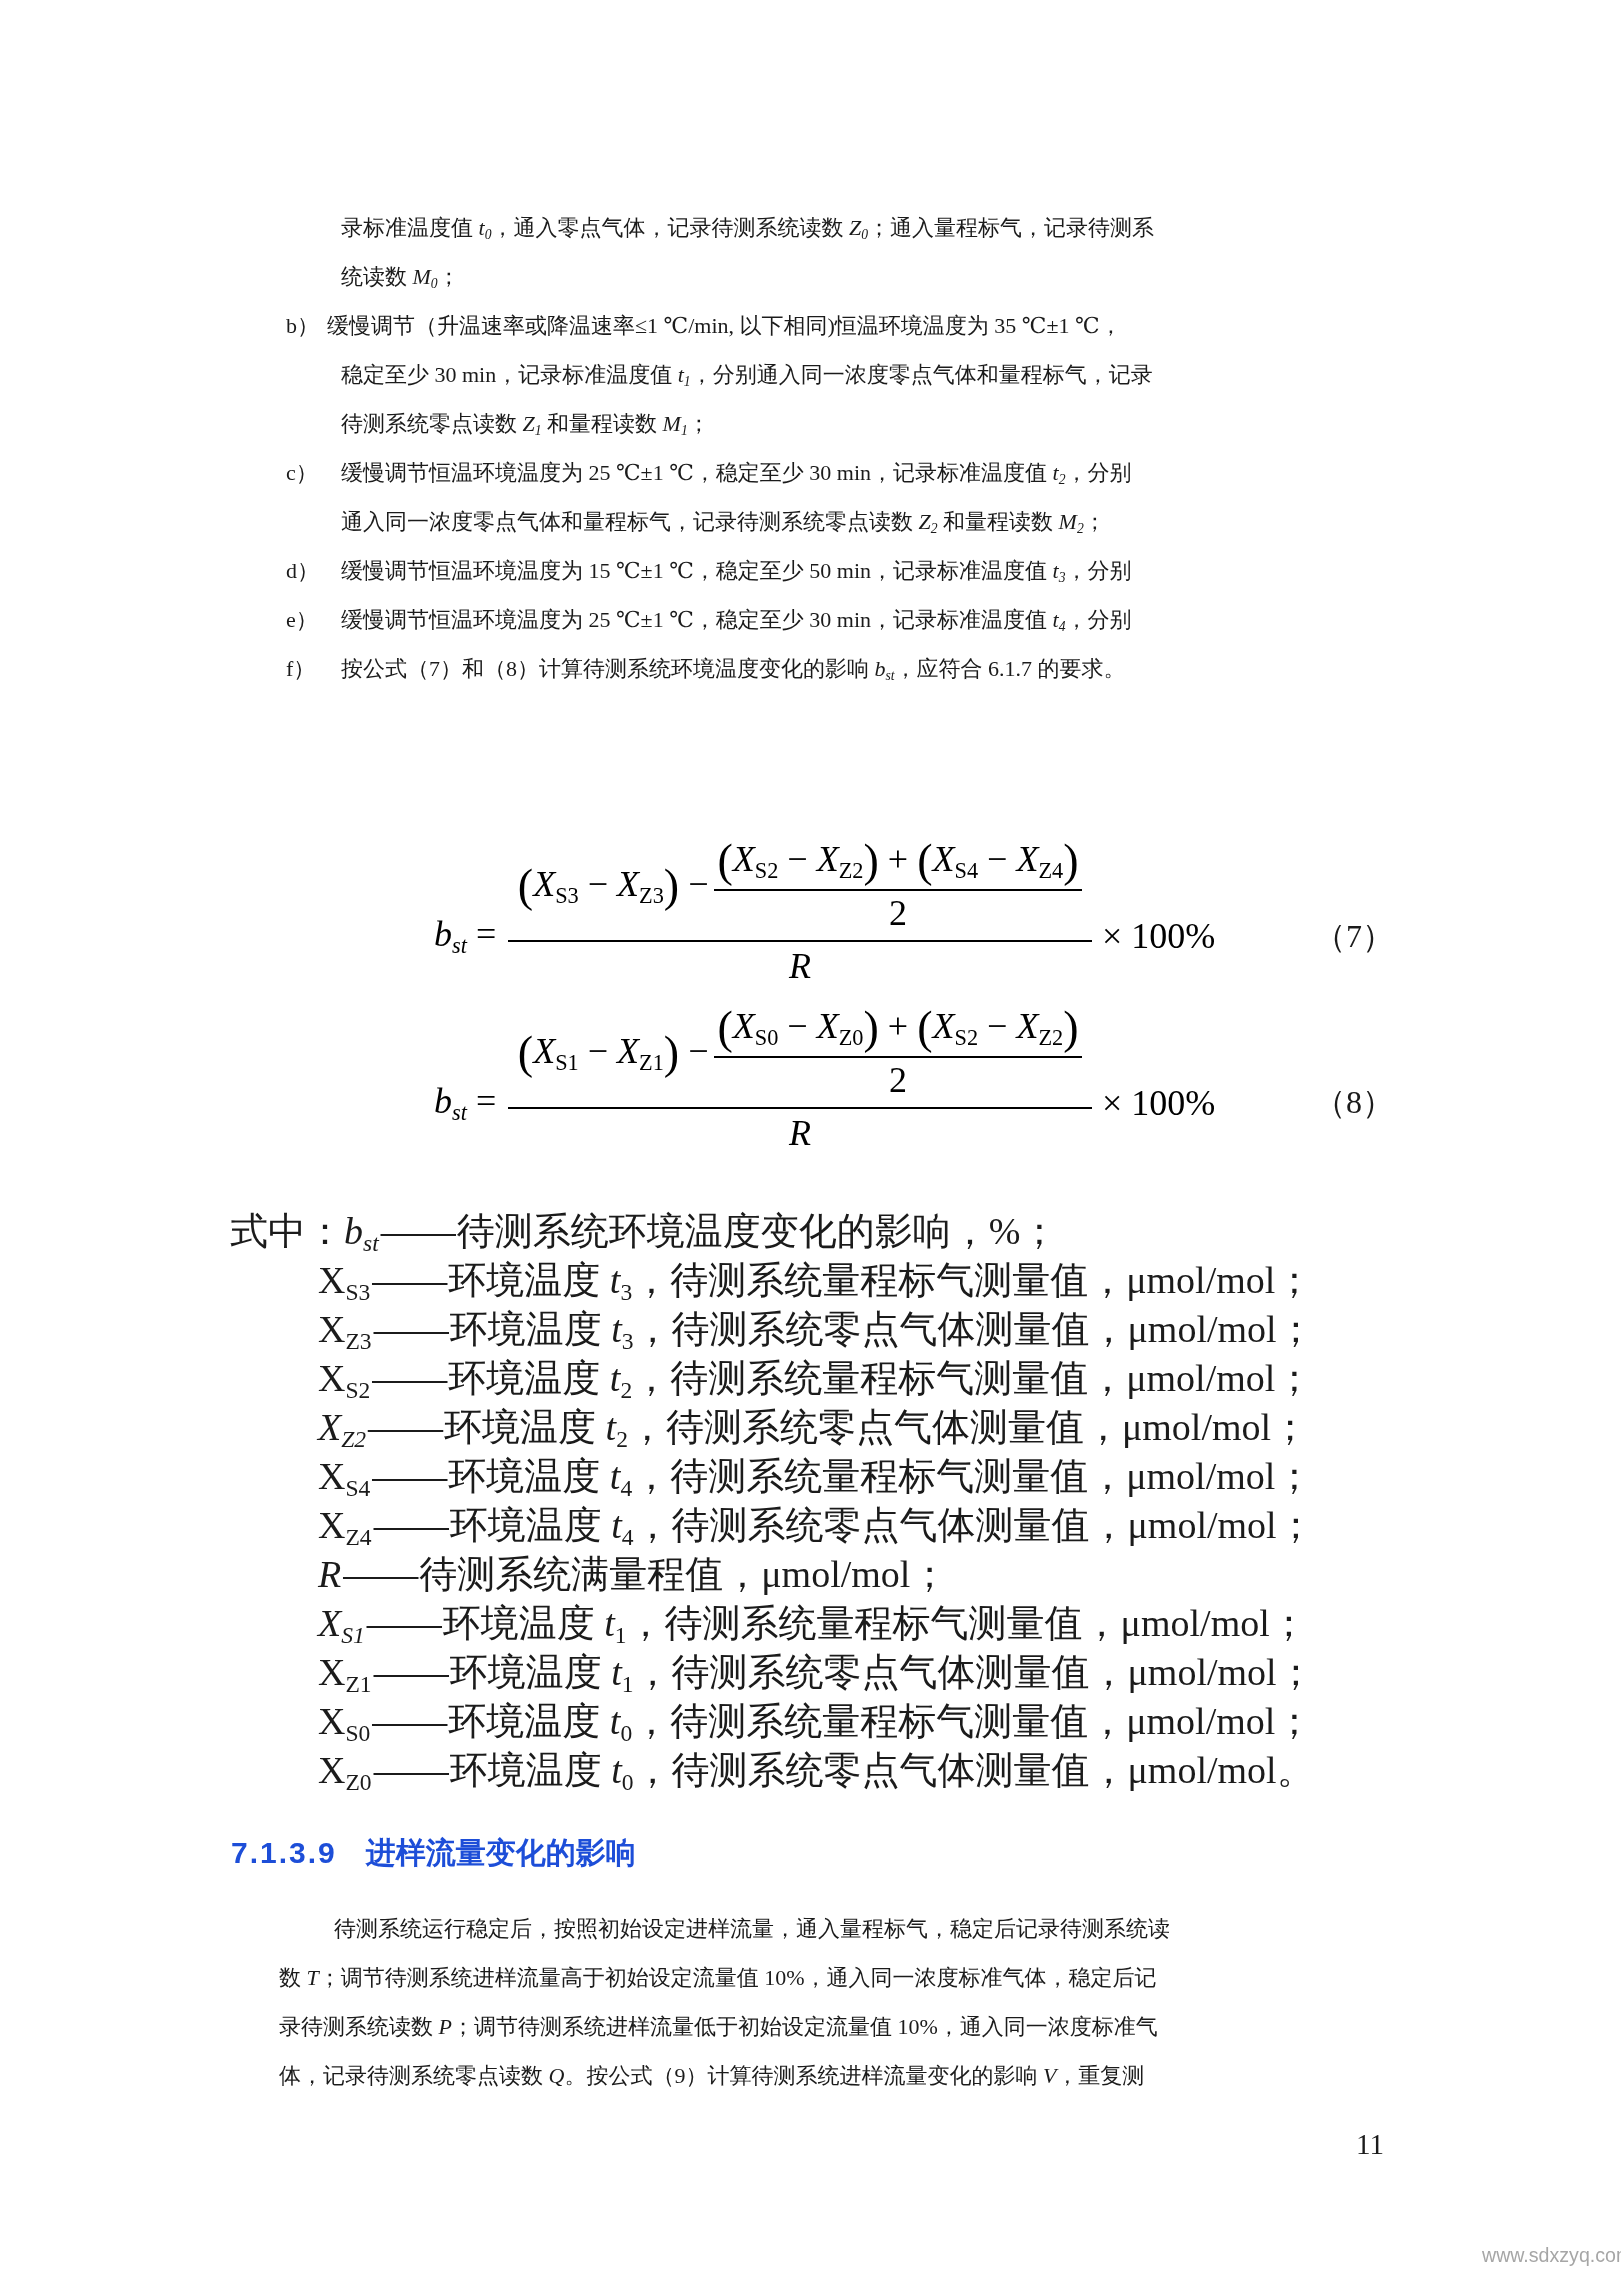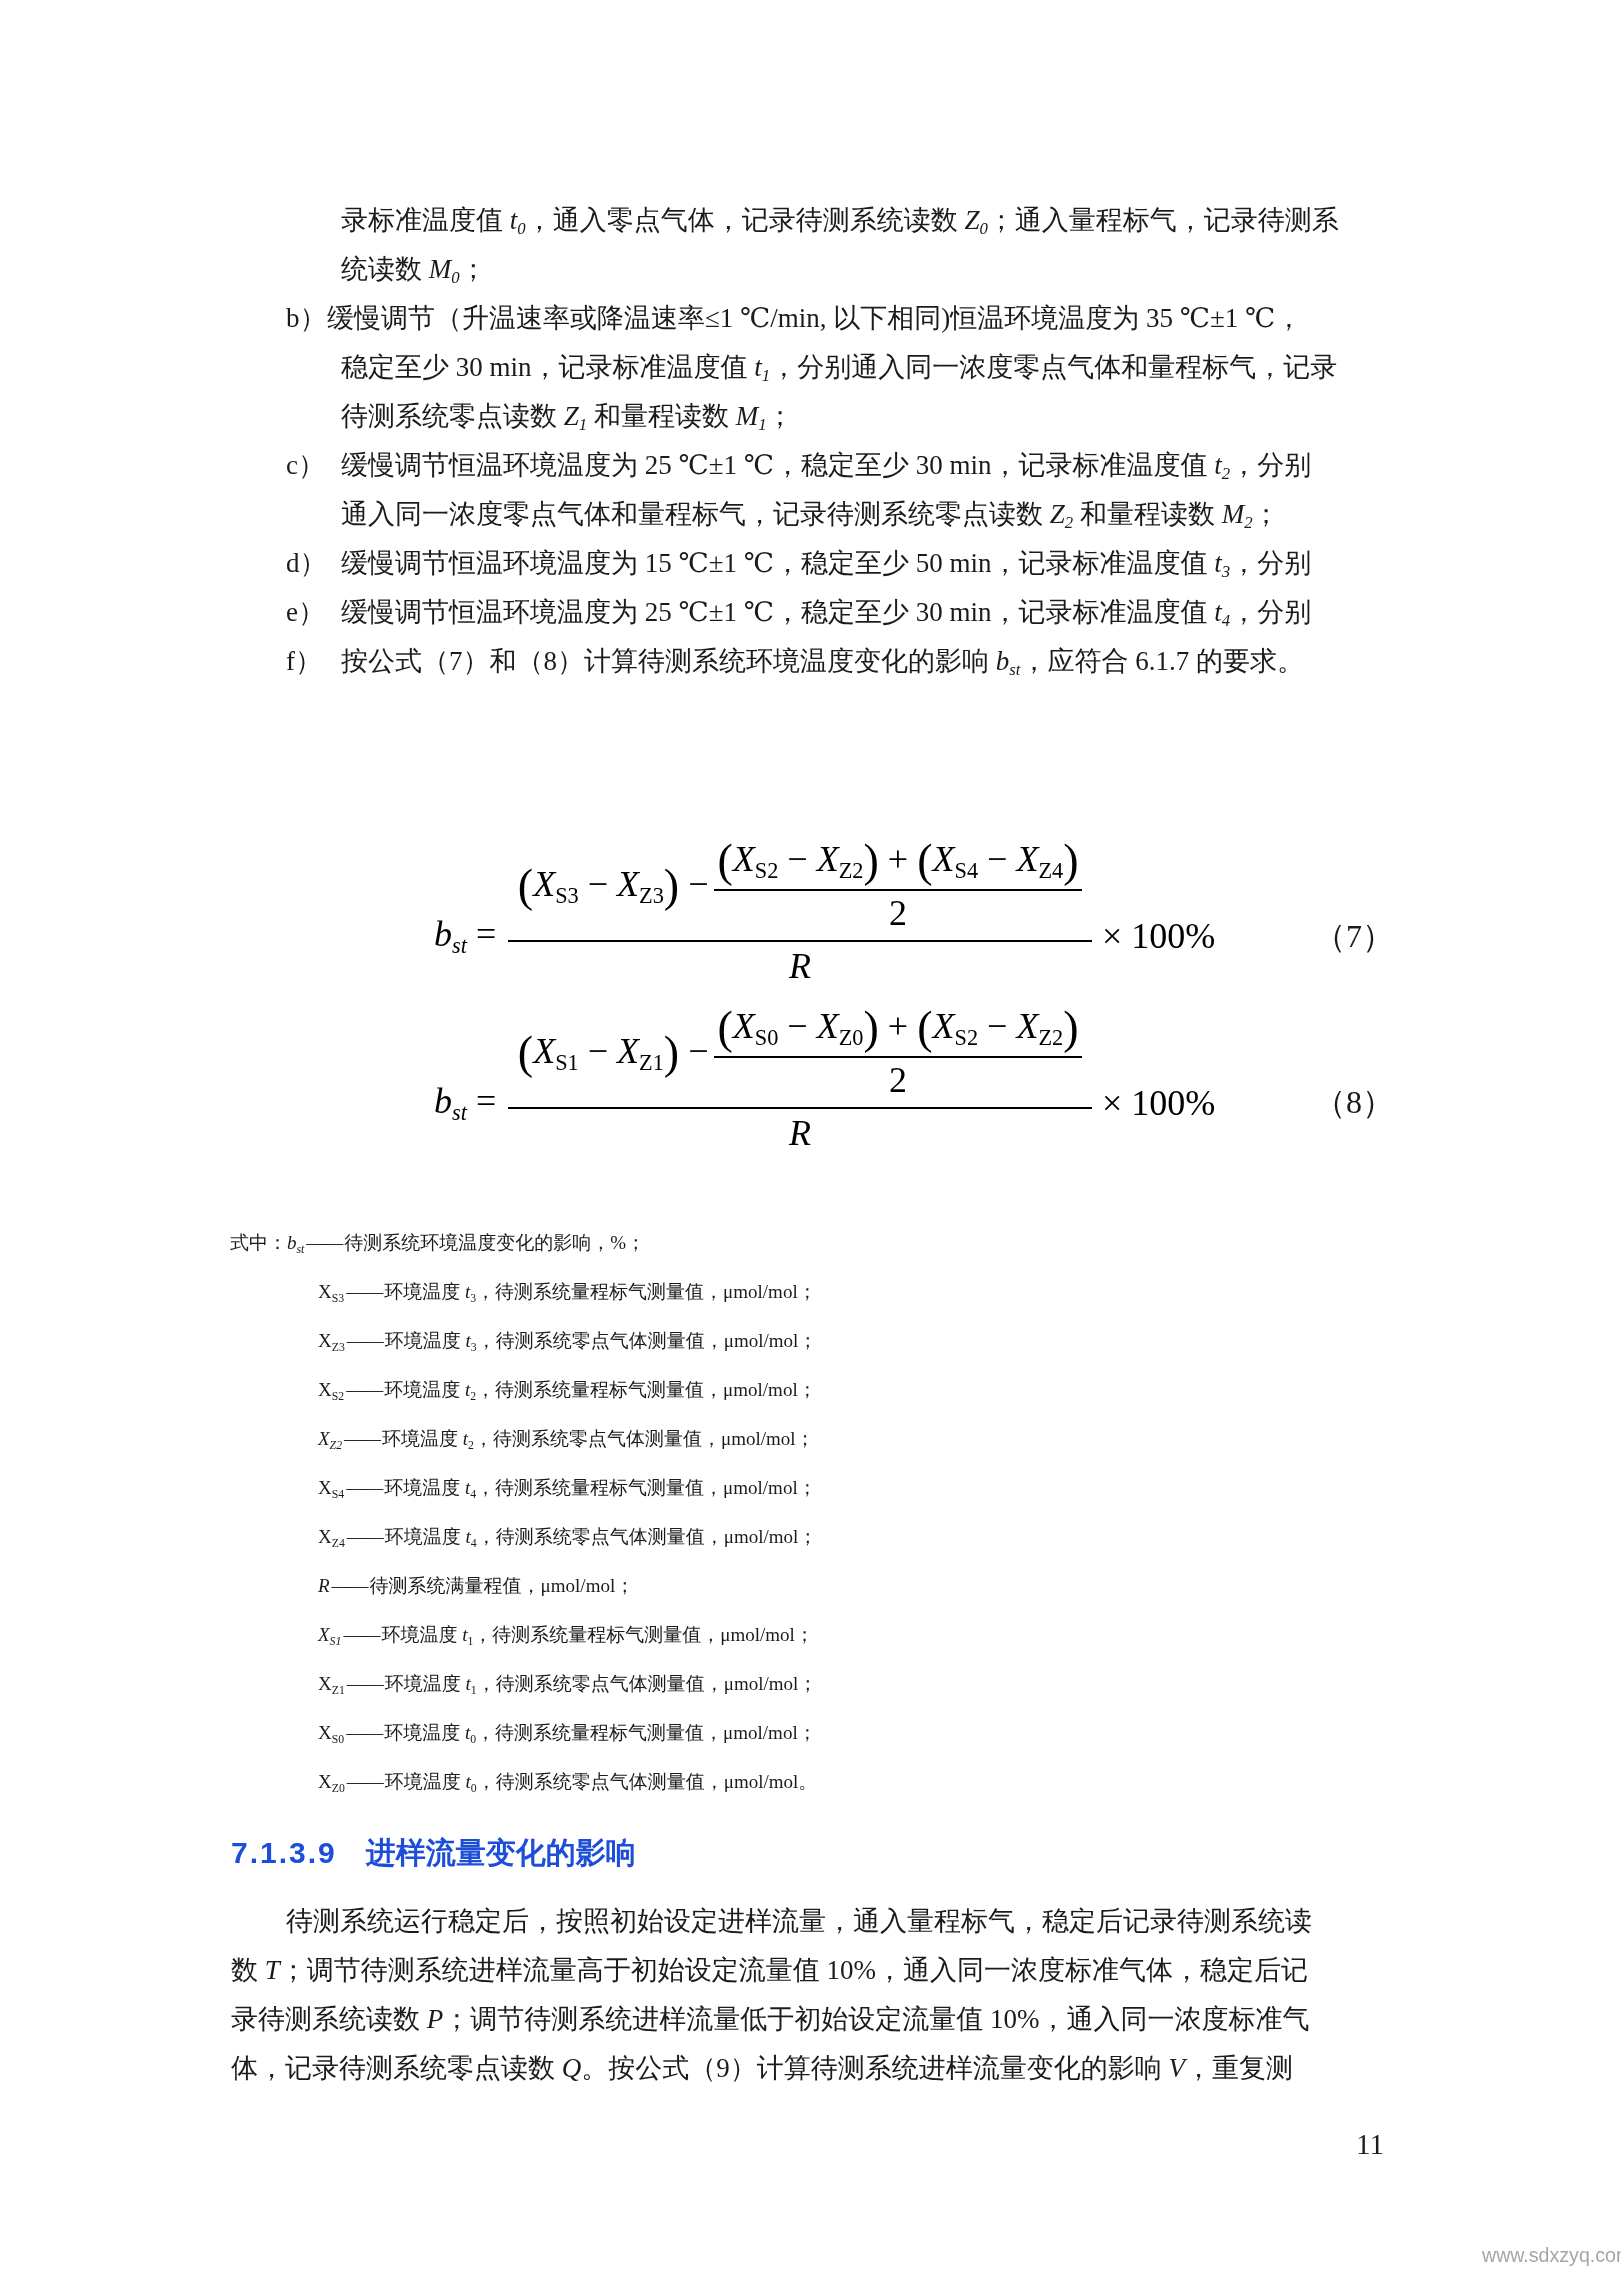--- a/index.html
+++ b/index.html
@@ -1,21 +1,21 @@
 <!DOCTYPE html>
 <html><head>
 <meta charset="utf-8">
 <style>
   html,body{margin:0;padding:0;background:#e8e8e8;}
   .page{
     position:relative;width:1621px;height:2293px;background:#ffffff;
     font-family:"Liberation Serif","DejaVu Serif",serif;color:#1b1b1b;
     overflow:hidden;margin:0 auto;
   }
-  .line{height:49px;line-height:49px;font-size:27px;white-space:nowrap;}
+  .line{height:49px;line-height:63px;font-size:22px;white-space:nowrap;padding-left:48px;}
   
   .items{position:absolute;left:0;top:196px;width:1621px;}
   .items .line{position:relative;}
   .items .letter{position:absolute;left:286px;top:0;}
   .items .txt{position:absolute;left:341px;top:0;}
   .items .tight .txt{left:327px;}
   
   .formula{position:absolute;display:flex;align-items:center;font-size:36px;color:#000;}
   .f-lhs{margin-right:11.8px;white-space:nowrap;}
   .frac{display:inline-flex;flex-direction:column;align-items:center;padding-bottom:47px;}
@@ -23,21 +23,21 @@
   .frac>.bar{width:100%;border-top:2.9px solid #000;height:0;}
   .frac>.den{padding-top:4.9px;line-height:1.1;}
   .ifrac{display:inline-flex;flex-direction:column;align-items:center;margin-left:5px;}
   .ifrac>.num{padding:0 3.9px 4.9px 3.9px;line-height:1.15;white-space:nowrap;}
   .ifrac>.bar{width:100%;border-top:2.5px solid #000;height:0;}
   .ifrac>.den{padding-top:2.9px;line-height:1.1;}
   .f-tail{margin-left:9.8px;white-space:nowrap;}
   .f-num{position:absolute;font-size:32px;height:49px;line-height:49px;}
   
   .defs{position:absolute;left:230px;top:1215px;}
-  .def-row{height:49px;line-height:55px;font-size:19px;white-space:nowrap;padding-left:88px;font-family:Liberation Serif, serif;}
+  .def-row{height:49px;line-height:32px;font-size:38px;white-space:nowrap;padding-left:88px;font-family:Liberation Serif, serif;}
   .def-row.first{padding-left:0;}
   .dash{letter-spacing:-1px;margin:0 2px;}
   
   .heading{
     position:absolute;left:231px;top:1829px;height:47px;line-height:47px;
     font-family:"Liberation Sans","DejaVu Sans",sans-serif;font-weight:bold;
     font-size:30px;color:#1d4ed8;white-space:nowrap;
   }
   .heading .sec-num{margin-right:29px;letter-spacing:2px;}
   

